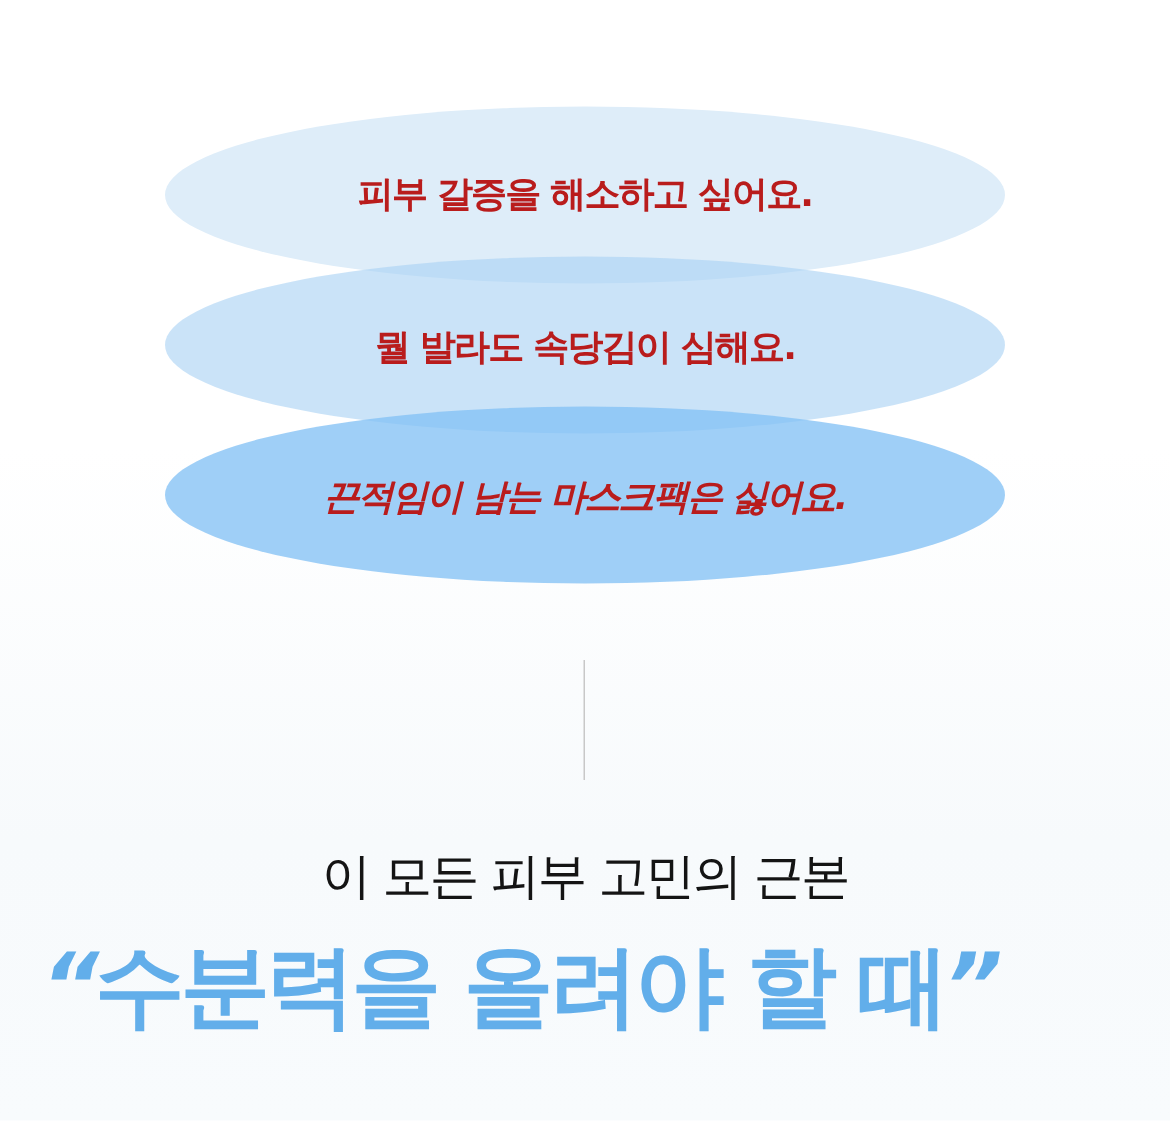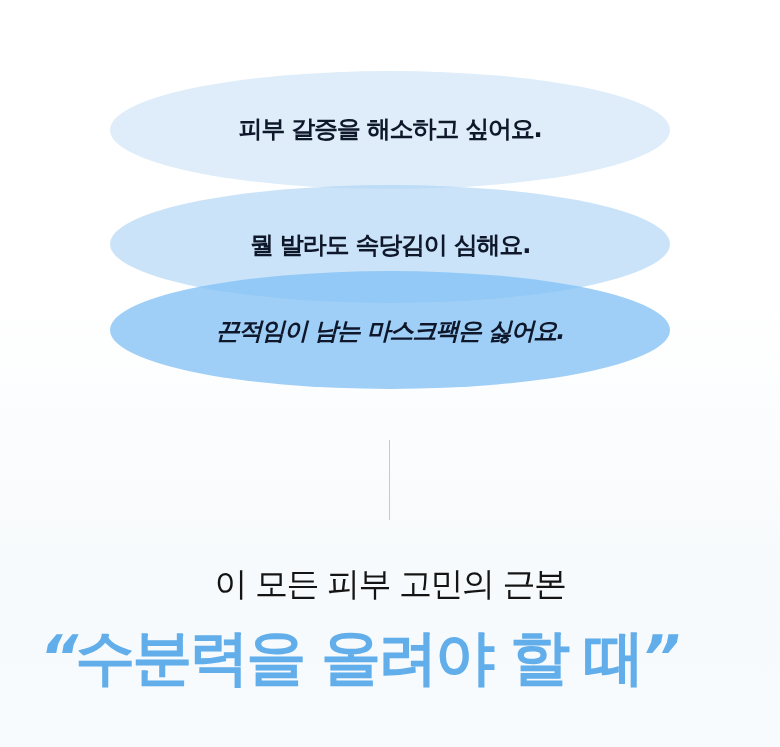--- a/index.html
+++ b/index.html
@@ -9,43 +9,43 @@
       font-family: "DejaVu Sans", "Liberation Sans", sans-serif;
       position: relative;
     }
     .stage { position: absolute; left: 0; top: 0; width: 780px; height: 747px; }
     .ellipse {
       position: absolute; left: 110px; width: 560px; height: 118px;
       border-radius: 50%;
       display: flex; align-items: center; justify-content: center;
     }
     .e1 { top: 71px; background: #deedf9; z-index: 1; }
-    .e2 { top: 185px; background: rgba(170,210,243,0.62); z-index: 2; }
+    .e2 { top: 171px; background: rgba(170,210,243,0.62); z-index: 2; }
     .e3 { top: 271px; background: rgba(132,194,245,0.78); z-index: 3; }
     .ellipse .label {
-      font-size: 24px; font-weight: bold; color: #0f172a;
+      font-size: 24px; font-weight: bold; color: #b91c1c;
       letter-spacing: -1.2px; white-space: nowrap;
       position: relative; z-index: 5;
     }
     .e1 .label { margin-top: -2px; }
     .e2 .label { margin-top: 2px; }
     .e3 .label { margin-top: 2px; font-style: italic; }
     .divider {
       position: absolute; left: 389px; top: 440px; width: 1px; height: 80px;
       background: #c8c8c8;
     }
     .subtitle {
       position: absolute; left: 0; width: 780px; top: 562px;
       text-align: center; font-size: 33px; color: #141414; letter-spacing: -1.5px;
       white-space: nowrap;
     }
     .headline {
       position: absolute; left: 0; width: 693px; top: 618px;
       text-align: center; font-size: 60px; font-weight: bold; color: #62aeea;
-      letter-spacing: -3px; white-space: nowrap; font-style: normal; padding-left: 12px;
+      letter-spacing: -3px; white-space: nowrap; font-style: normal;
     }
     .headline .q { font-style: italic; }
   </style>
 </head>
 <body>
 
 <div class="stage">
   <div class="ellipse e1">
     <span class="label">피부 갈증을 해소하고 싶어요.</span>
   </div>

